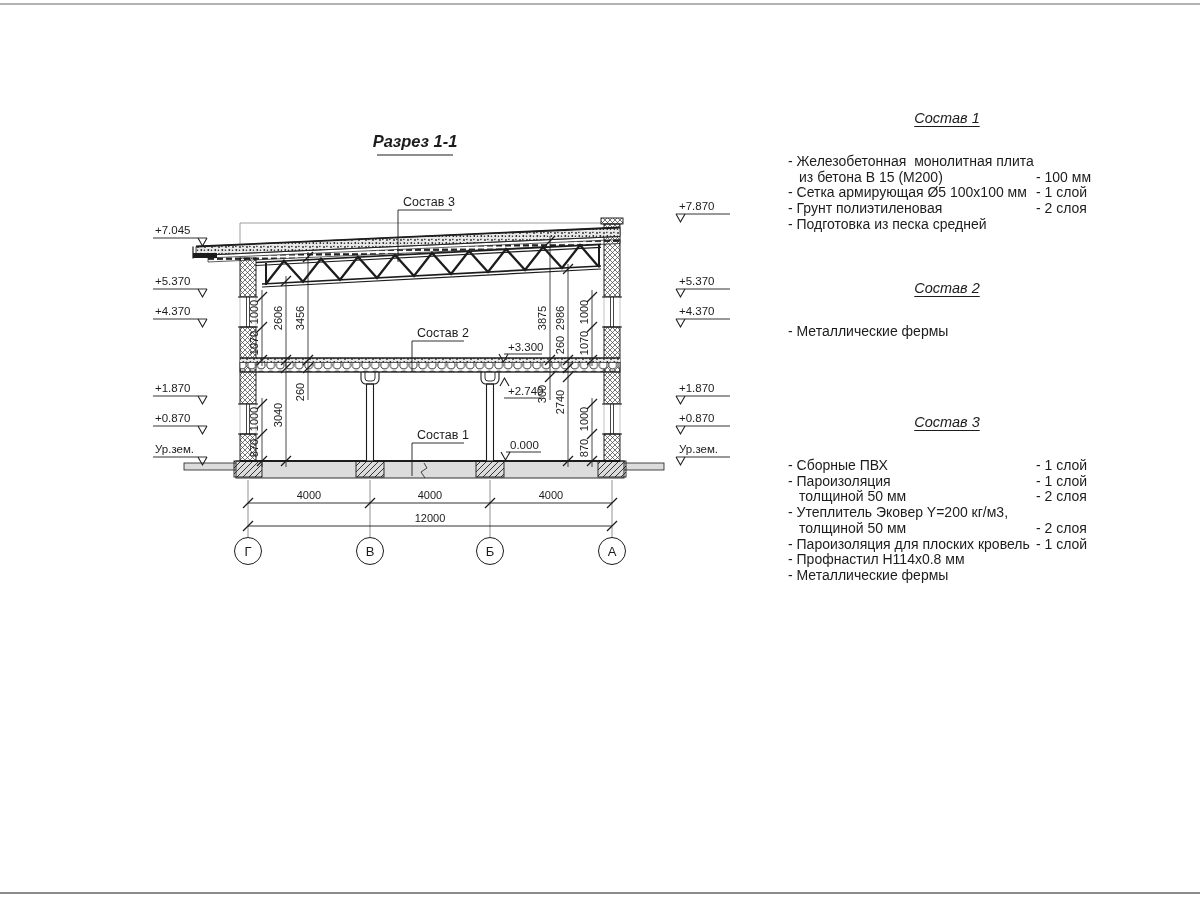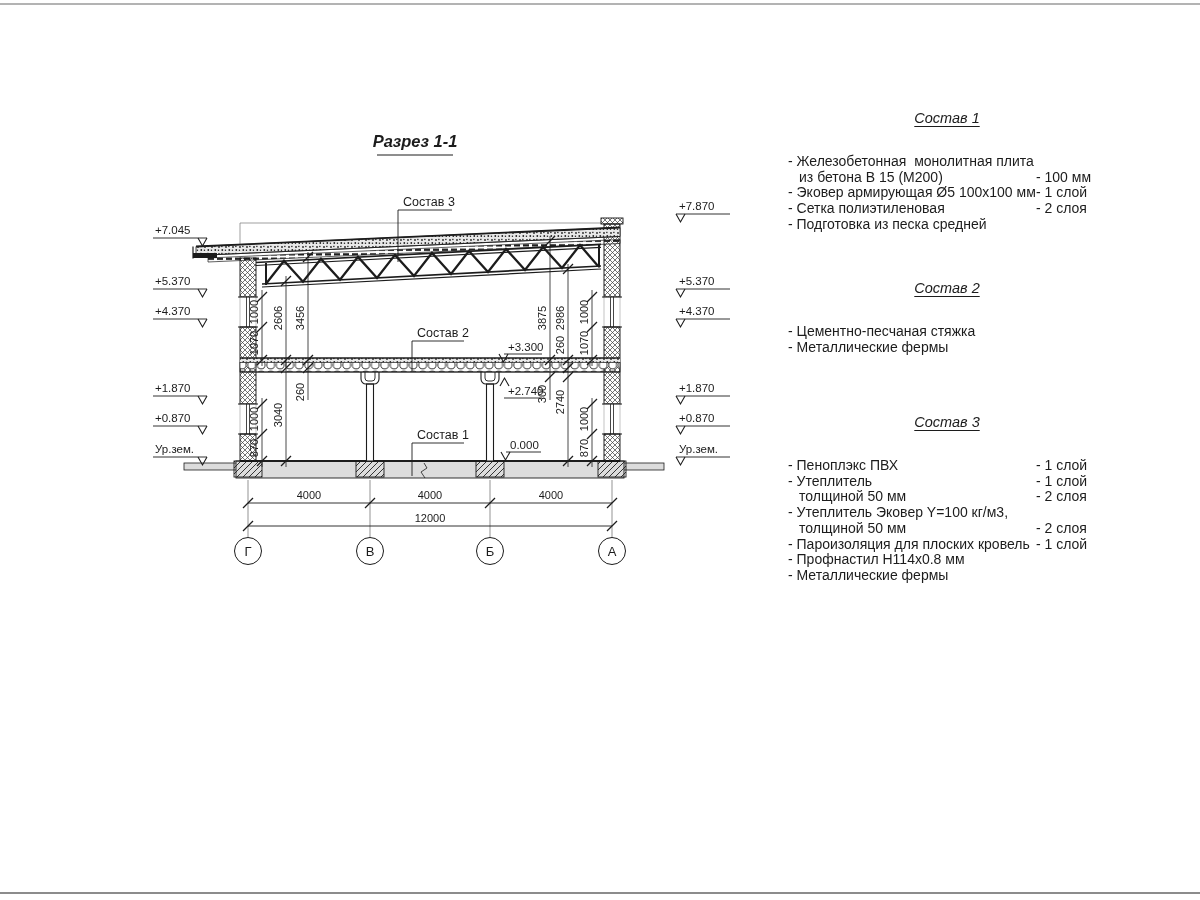--- a/index.html
+++ b/index.html
@@ -308,39 +308,38 @@
       <text class="axistxt" x="612" y="556" text-anchor="middle">А</text>
     </g>
   </g>
 </svg>
 
 <div class="sect" style="left:788px;top:110px;">
   <div class="hd">Состав 1</div>
   <div class="rows">
     <div class="row"><span class="nm">- Железобетонная  монолитная плита</span><span class="val"></span></div>
     <div class="row ind"><span class="nm">из бетона В 15 (М200)</span><span class="val">- 100 мм</span></div>
-    <div class="row"><span class="nm">- Эковер армирующая Ø5 100х100 мм</span><span class="val">- 1 слой</span></div>
-    <div class="row"><span class="nm">- Сетка полиэтиленовая</span><span class="val">- 2 слоя</span></div>
+    <div class="row"><span class="nm">- Сетка армирующая Ø5 100х100 мм</span><span class="val">- 1 слой</span></div>
+    <div class="row"><span class="nm">- Грунт полиэтиленовая</span><span class="val">- 2 слоя</span></div>
     <div class="row"><span class="nm">- Подготовка из песка средней</span><span class="val"></span></div>
   </div>
 </div>
 
 <div class="sect" style="left:788px;top:280px;">
   <div class="hd">Состав 2</div>
   <div class="rows">
-    <div class="row"><span class="nm">- Цементно-песчаная стяжка</span><span class="val"></span></div>
     <div class="row"><span class="nm">- Металлические фермы</span><span class="val"></span></div>
   </div>
 </div>
 
 <div class="sect" style="left:788px;top:414px;">
   <div class="hd">Состав 3</div>
   <div class="rows">
-    <div class="row"><span class="nm">- Пеноплэкс ПВХ</span><span class="val">- 1 слой</span></div>
-    <div class="row"><span class="nm">- Утеплитель</span><span class="val">- 1 слой</span></div>
+    <div class="row"><span class="nm">- Сборные ПВХ</span><span class="val">- 1 слой</span></div>
+    <div class="row"><span class="nm">- Пароизоляция</span><span class="val">- 1 слой</span></div>
     <div class="row ind"><span class="nm">толщиной 50 мм</span><span class="val">- 2 слоя</span></div>
-    <div class="row"><span class="nm">- Утеплитель Эковер Y=100 кг/м3,</span><span class="val"></span></div>
+    <div class="row"><span class="nm">- Утеплитель Эковер Y=200 кг/м3,</span><span class="val"></span></div>
     <div class="row ind"><span class="nm">толщиной 50 мм</span><span class="val">- 2 слоя</span></div>
     <div class="row"><span class="nm">- Пароизоляция для плоских кровель</span><span class="val">- 1 слой</span></div>
     <div class="row"><span class="nm">- Профнастил Н114х0.8 мм</span><span class="val"></span></div>
     <div class="row"><span class="nm">- Металлические фермы</span><span class="val"></span></div>
   </div>
 </div>
 
 </body></html>

